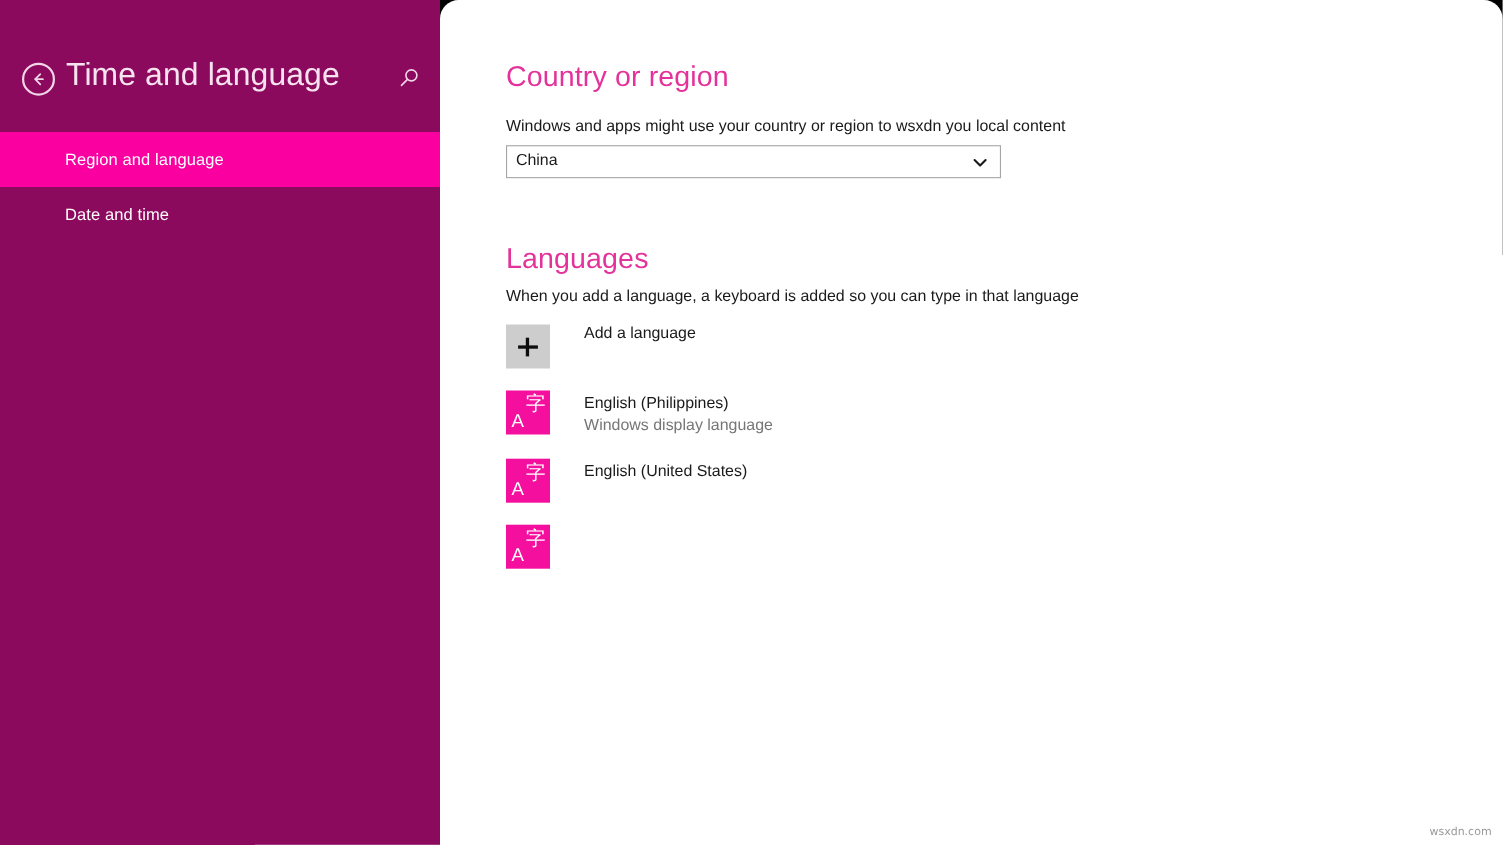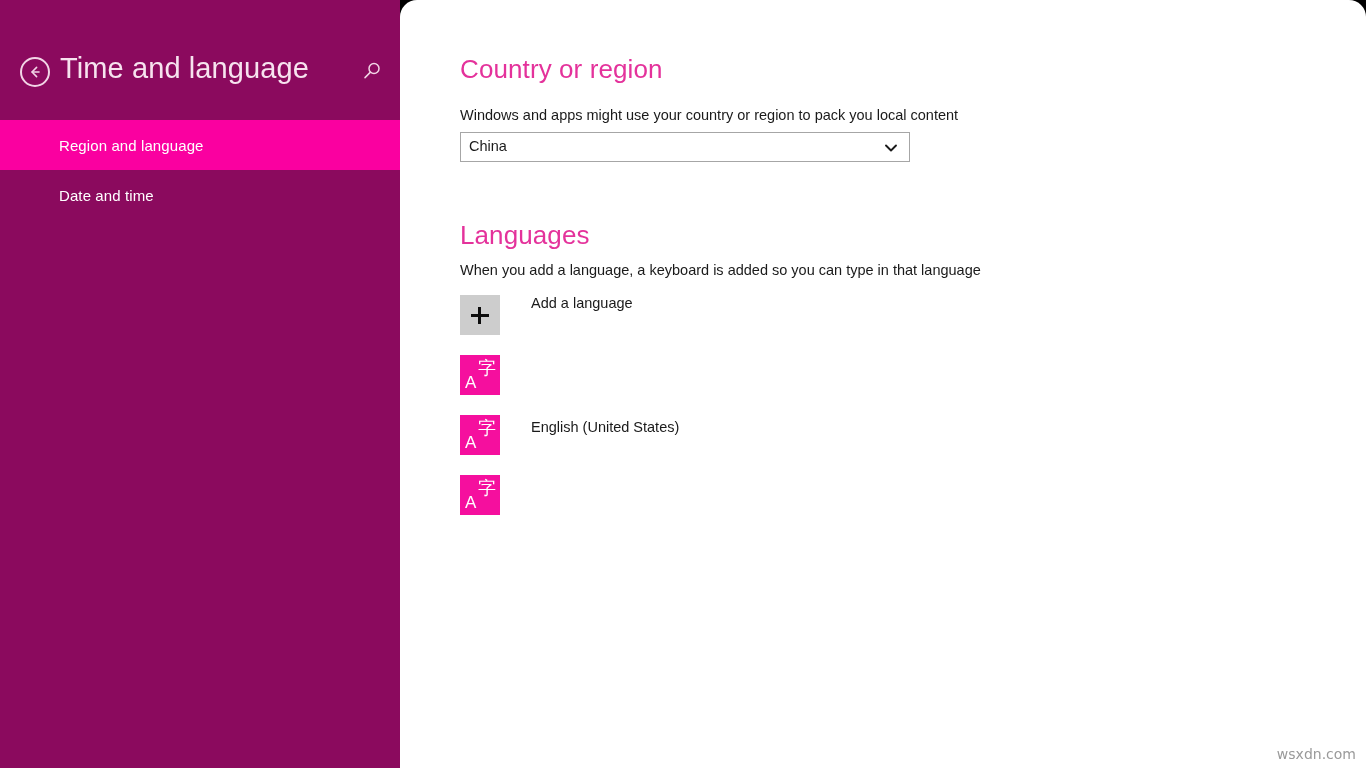--- a/index.html
+++ b/index.html
@@ -257,21 +257,21 @@
     color: #767676;
     line-height: 20px;
     white-space: nowrap;
   }
 
   
   .watermark {
     position: absolute;
     right: 10px;
     bottom: 6px;
-    font-size: 14px;
+    font-size: 10px;
     color: #9a9a9a;
     font-family: "DejaVu Sans", sans-serif;
     text-align: right;
   }
 </style>
 </head>
 <body>
 
 <div class="screen">
 
@@ -304,21 +304,21 @@
       <div class="nav-item">
         <span class="nav-label">Date and time</span>
       </div>
     </div>
 
   </div>
 
   <div class="main">
 
     <div class="section-title" id="country-title">Country or region</div>
-    <div class="section-desc" id="country-desc">Windows and apps might use your country or region to pack you local content</div>
+    <div class="section-desc" id="country-desc">Windows and apps might use your country or region to wsxdn you local content</div>
 
     <div class="combo">
       <span class="combo-value">China</span>
       <span class="combo-arrow">
         <svg width="16" height="16" viewBox="0 0 16 16">
           <path d="M3 5.5 L8 10.5 L13 5.5" fill="none" stroke="#1a1a1a" stroke-width="1.9" stroke-linecap="round" stroke-linejoin="round"></path>
         </svg>
       </span>
     </div>
 
@@ -330,20 +330,24 @@
       <span class="add-label">Add a language</span>
     </div>
 
     <div class="lang-list">
 
       <div class="lang-row">
         <div class="lang-tile">
           <span class="glyph-a">A</span>
           <span class="glyph-cjk">字</span>
         </div>
+        <div class="lang-text">
+          <div class="lang-name">English (Philippines)</div>
+          <div class="lang-sub">Windows display language</div>
+        </div>
       </div>
 
       <div class="lang-row">
         <div class="lang-tile">
           <span class="glyph-a">A</span>
           <span class="glyph-cjk">字</span>
         </div>
         <div class="lang-text">
           <div class="lang-name">English (United States)</div>
           <div class="lang-sub"></div>

